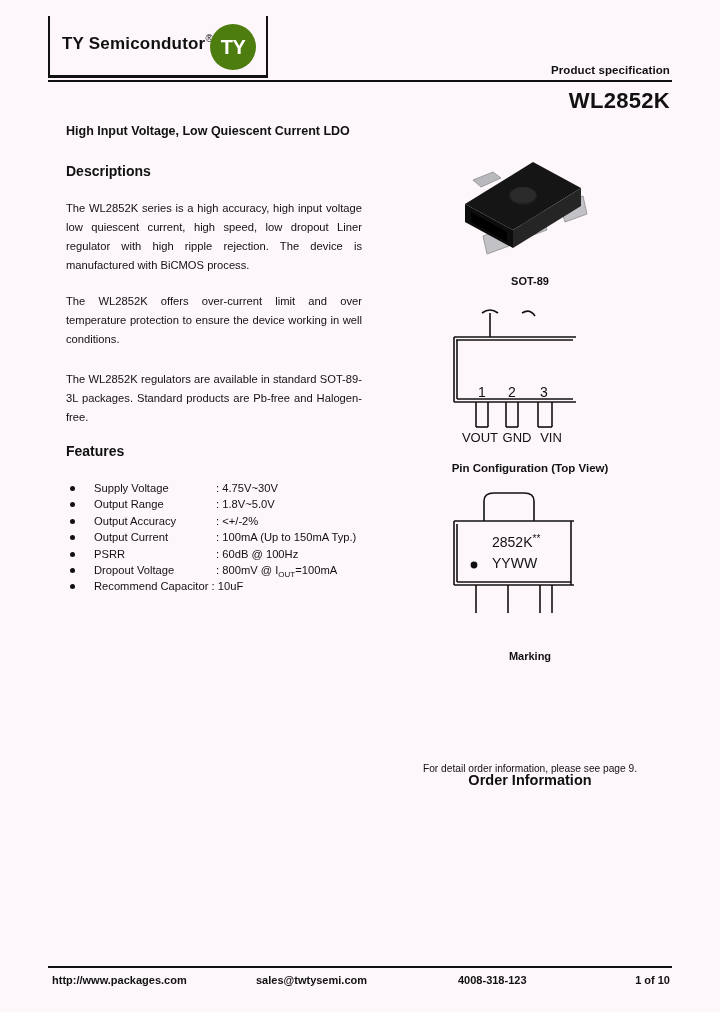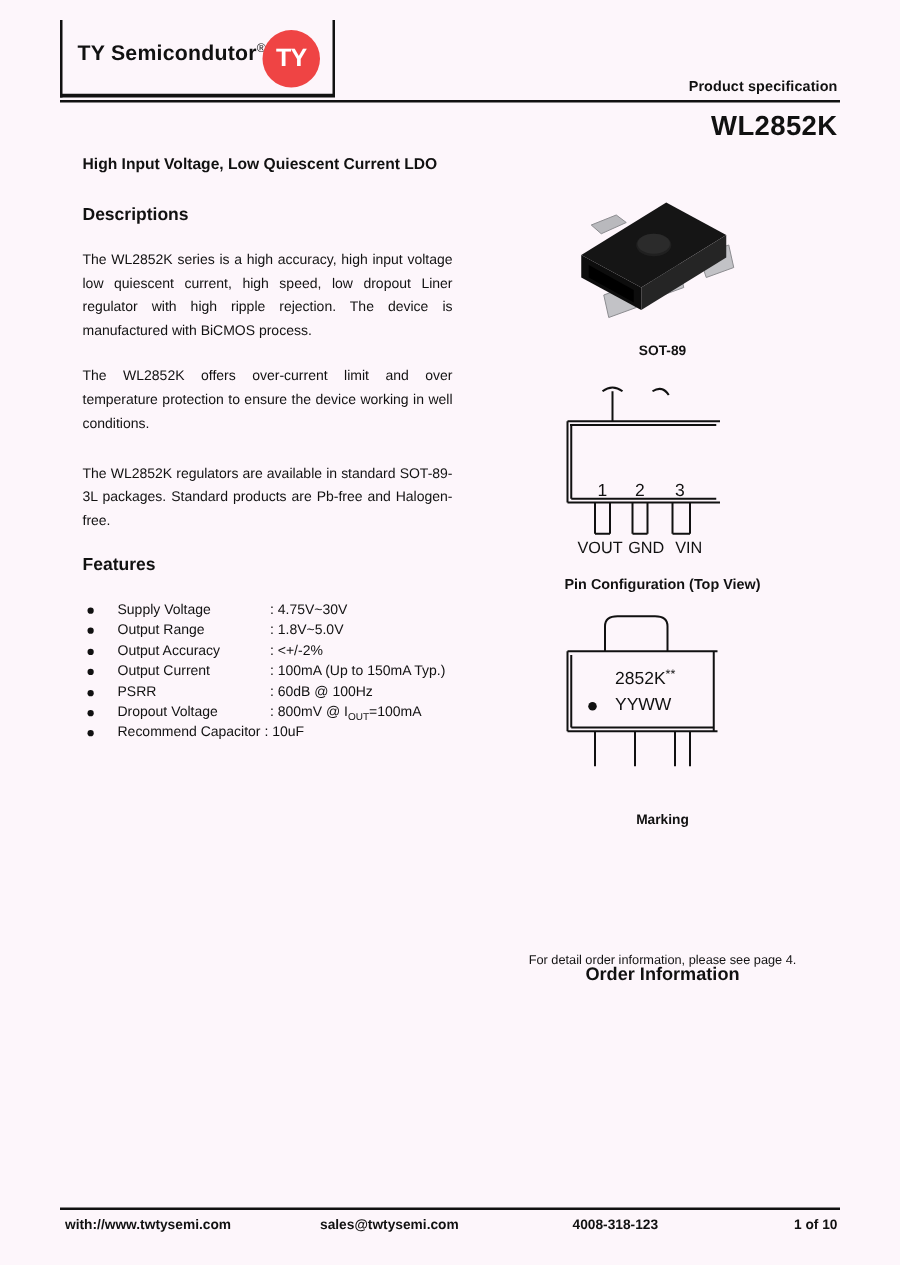--- a/index.html
+++ b/index.html
@@ -53,21 +53,21 @@
     vertical-align: super;
     font-weight: normal;
   }
   .logo-mark {
     position: absolute;
     left: 210px;
     top: 24px;
     width: 46px;
     height: 46px;
     border-radius: 50%;
-    background: #ef4444;
+    background: #4d7c0f;
     color: #ffffff;
     font-size: 20px;
     font-weight: bold;
     display: flex;
     align-items: center;
     justify-content: center;
     letter-spacing: -0.5px;
   }
 
   .prodspec {
@@ -379,24 +379,24 @@
         </g>
         <circle cx="34" cy="80" r="3.4" fill="#111"></circle>
         <text x="52" y="62" fill="#111" font-family="Liberation Sans, sans-serif" font-size="14"><tspan>2852K</tspan><tspan baseline-shift="super" font-size="10">**</tspan></text>
         <text x="52" y="83" fill="#111" font-family="Liberation Sans, sans-serif" font-size="14">YYWW</text>
       </svg>
     </div>
 
     <div class="cap" id="cap-marking">Marking</div>
 
     <div class="cap" id="h-order">Order Information</div>
-    <div class="cap-reg" id="note-order">For detail order information, please see page 4.</div>
+    <div class="cap-reg" id="note-order">For detail order information, please see page 9.</div>
   </div>
 
   <div class="footer-rule"></div>
   <div class="footer">
-    <span class="f-url">with://www.twtysemi.com</span>
+    <span class="f-url">http://www.packages.com</span>
     <span class="f-mail">sales@twtysemi.com</span>
     <span class="f-tel">4008-318-123</span>
     <span class="f-page">1 of 10</span>
   </div>
 
 </div>
 
 </body></html>

